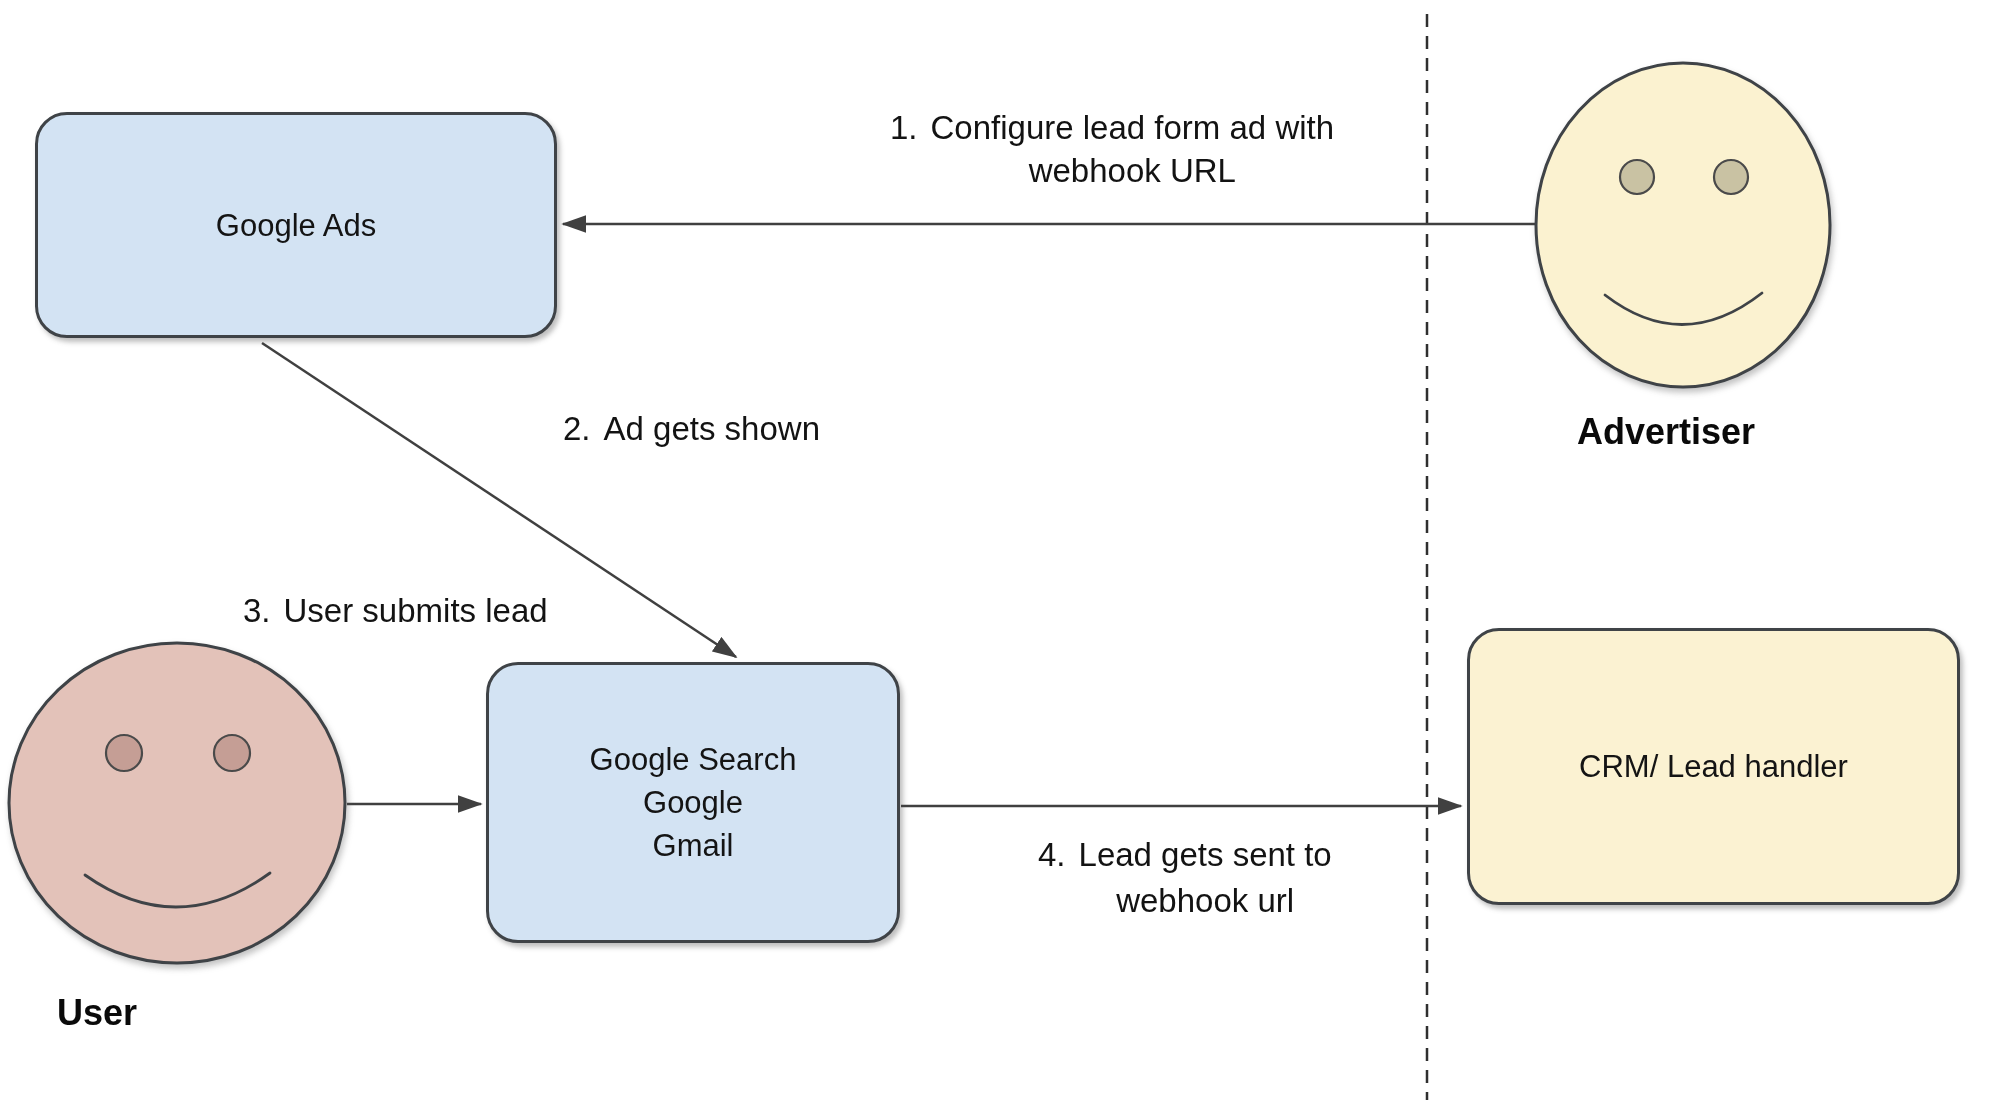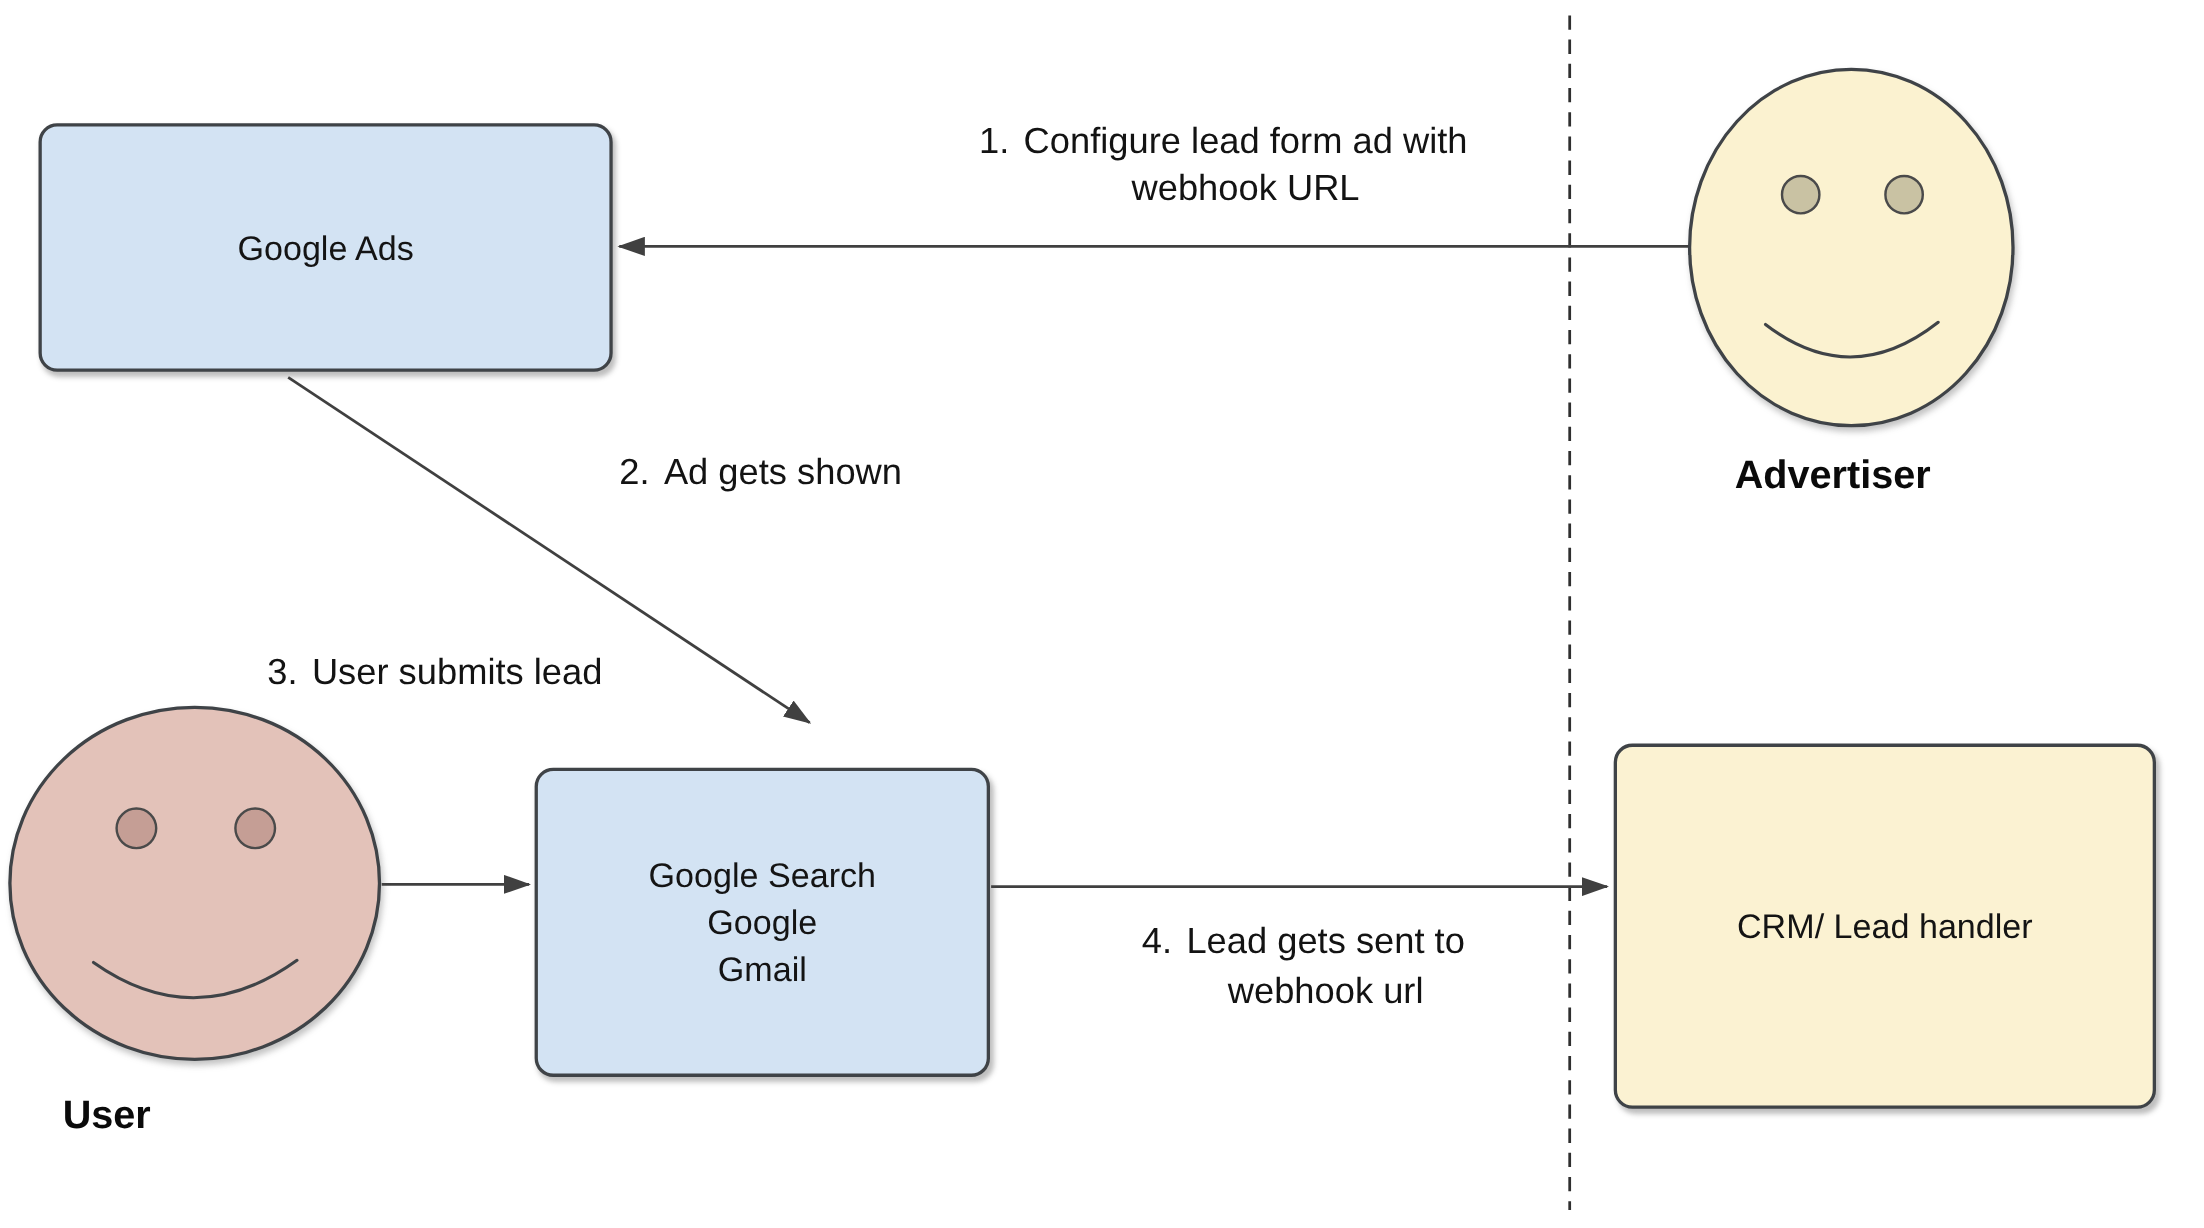--- a/index.html
+++ b/index.html
@@ -9,33 +9,33 @@
     background:var(--bg,#ffffff);
     font-family:"Liberation Sans", sans-serif;
     overflow:hidden;
   }
   svg.layer{position:absolute;left:0;top:0;width:2004px;height:1116px;}
 
   
   .node{
     position:absolute;
     border:3px solid var(--stroke,#3f4347);
-    border-radius:17px;
+    border-radius:32px;
     display:flex;align-items:center;justify-content:center;
     text-align:center;
     font-size:31px;line-height:43px;
     color:#141414;
     box-shadow:3px 4px 5px rgba(70,70,70,.35);
     box-sizing:border-box;
   }
   .node.blue{background:var(--node-blue,#d3e3f3);}
   .node.yellow{background:var(--node-yellow,#fbf2d2);}
   #google-ads-box{left:35px;top:112px;width:522px;height:226px;}
-  #properties-box{left:486px;top:662px;width:414px;height:281px;margin-top:36px;}
-  #crm-box{left:1467px;top:676px;width:493px;height:332px;}
+  #properties-box{left:486px;top:662px;width:414px;height:281px;}
+  #crm-box{left:1467px;top:628px;width:493px;height:277px;}
 
   
   .actor-label{
     position:absolute;width:240px;
     font-size:36px;font-weight:bold;color:#0a0a0a;
   }
   #user-label{left:57px;top:992px;}
   #advertiser-label{left:1577px;top:411px;}
 
   

